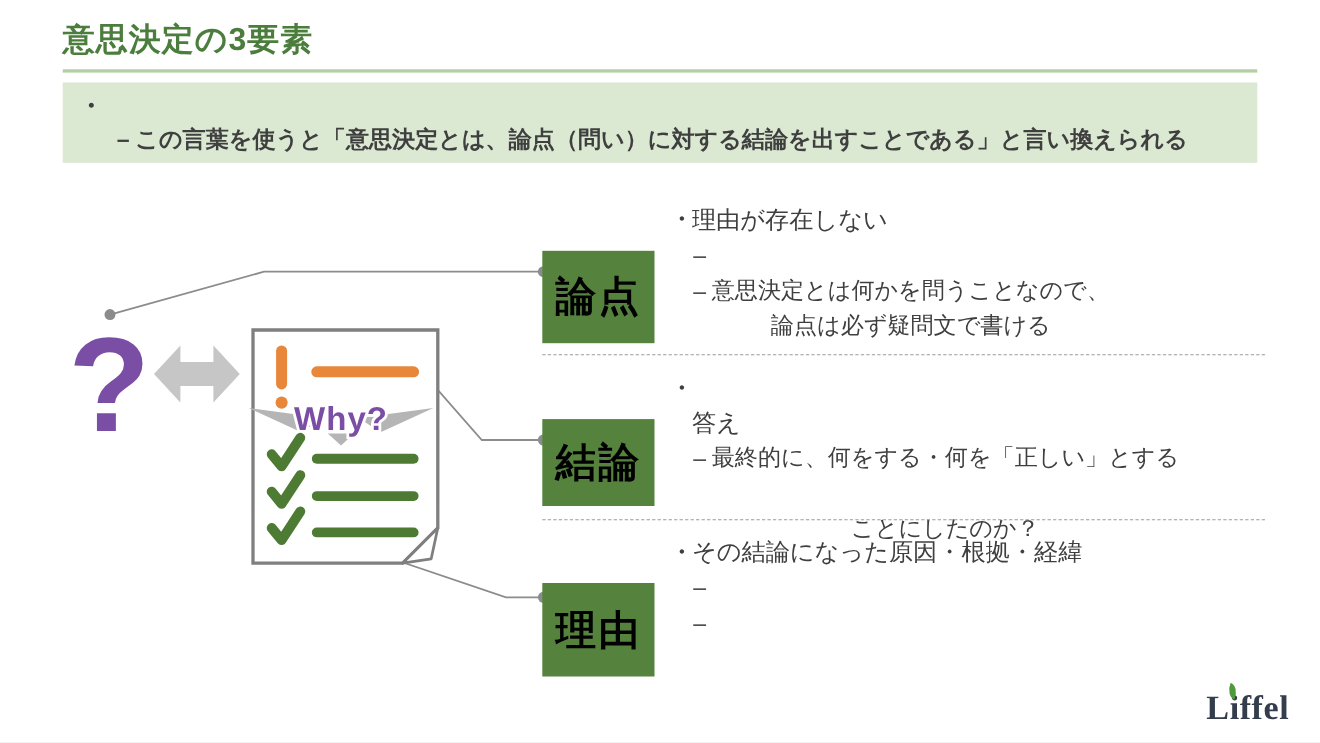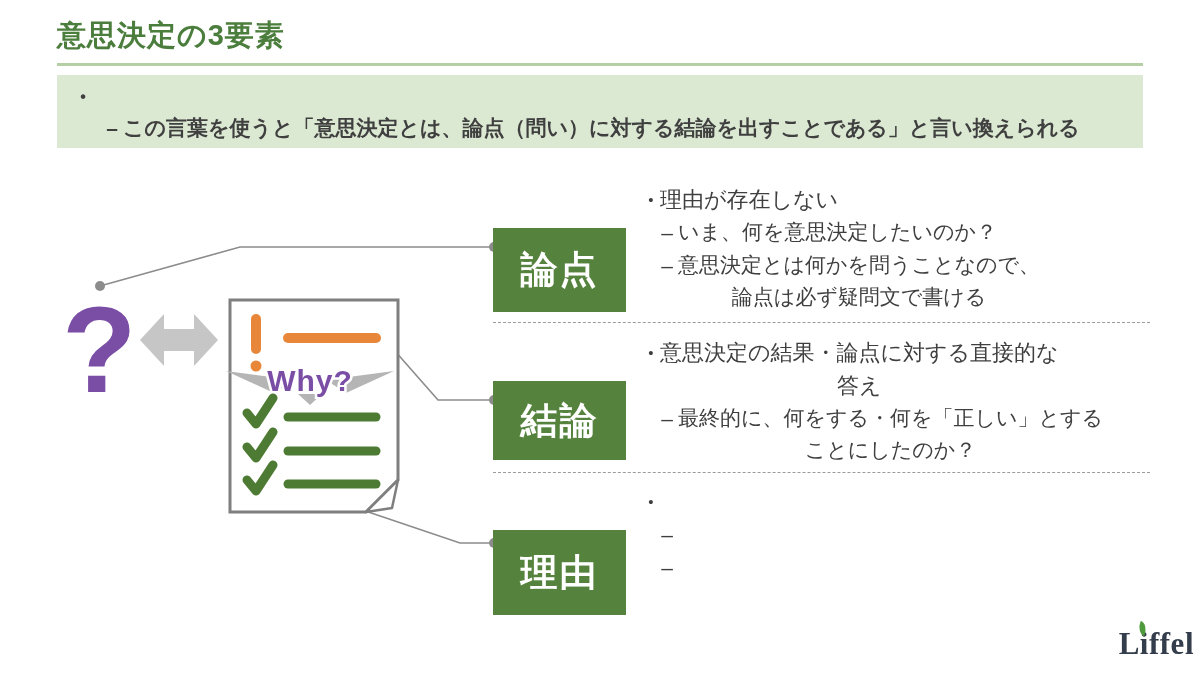--- a/index.html
+++ b/index.html
@@ -30,43 +30,43 @@
   .summary-l1{display:flex;margin:7px 0 1px 16px;font-size:22px;line-height:30px;}
   .summary-l1 .marker{width:20px;flex:none;font-size:16px;line-height:30px;}
   .summary-l2{display:flex;margin-left:44px;font-size:21px;line-height:30px;}
   .summary-l2 .marker{width:22px;flex:none;}
   
   .section{position:absolute;left:493px;width:657px;display:flex;align-items:stretch;}
   .sec-1{top:180px;height:132px;}
   .sec-2{top:333px;height:127px;}
   .sec-3{top:482px;height:133px;}
   .label-box{
-    width:133px;flex:none;
-    background:#55833E;color:#ffffff;
+    width:102px;flex:none;
+    background:#55833E;color:#000000;
     display:flex;align-items:center;justify-content:center;
     font-size:37px;font-weight:bold;letter-spacing:2px;margin-top:48px;
   }
   .sec-text{padding:3px 0 0 16px;flex:1;}
   .item{display:flex;font-size:22px;line-height:33px;}
   .item .marker{width:18px;flex:none;font-size:15px;line-height:33px;}
   .item.sub{margin-left:14px;font-size:21px;line-height:32px;}
   .item.sub .marker{width:22px;font-size:21px;}
-  .item-text .block{display:block;}
+  .item-text .block{display:block;margin-top:32px;}
   .item-text .bold{display:block;font-weight:normal;}
   .dash-sep{
     position:absolute;left:493px;width:657px;height:0;
     border-top:1px dashed #9B9B9B;
   }
   .sep-1{top:322px;}
   .sep-2{top:472px;}
   
   .illustration{position:absolute;left:60px;top:170px;width:440px;height:450px;overflow:visible;}
   
   .logo{
-    position:absolute;right:6px;bottom:13px;
+    position:absolute;right:28px;bottom:13px;
     font-family:"Liberation Serif", serif;
     font-size:31px;font-weight:600;color:#333D4B;
     letter-spacing:0.5px;
   }
   .leaf{
     position:absolute;left:19px;top:-4px;
     width:9px;height:13px;background:#4F9A3C;
     border-radius:0 100% 0 100%;
     transform:rotate(22deg);
   }
@@ -143,61 +143,60 @@
 
   <div class="section sec-1">
     <div class="label-box">論点</div>
     <div class="sec-text">
       <div class="item">
         <span class="marker">•</span>
         <div class="item-text"><span>理由が存在しない</span></div>
       </div>
       <div class="item sub">
         <span class="marker">–</span>
-        <div class="item-text"><span>いま、何を意思決定したいのか？</span></div>
       </div>
       <div class="item sub">
         <span class="marker">–</span>
         <div class="item-text">
           <span>意思決定とは何かを問うことなので、</span>
           <span class="bold">論点は必ず疑問文で書ける</span>
         </div>
       </div>
     </div>
   </div>
 
   <div class="dash-sep sep-1"></div>
 
   <div class="section sec-2">
     <div class="label-box">結論</div>
     <div class="sec-text">
       <div class="item">
         <span class="marker">•</span>
         <div class="item-text">
-          <span>意思決定の結果・論点に対する直接的な</span>
           <span class="block">答え</span>
         </div>
       </div>
       <div class="item sub">
         <span class="marker">–</span>
         <div class="item-text">
           <span>最終的に、何をする・何を「正しい」とする</span>
           <span class="block">ことにしたのか？</span>
         </div>
       </div>
     </div>
   </div>
 
   <div class="dash-sep sep-2"></div>
 
   <div class="section sec-3">
     <div class="label-box">理由</div>
     <div class="sec-text">
       <div class="item">
         <span class="marker">•</span>
+        <div class="item-text"><span>その結論になった原因・根拠・経緯</span></div>
       </div>
       <div class="item sub">
         <span class="marker">–</span>
       </div>
       <div class="item sub">
         <span class="marker">–</span>
       </div>
     </div>
   </div>
 

